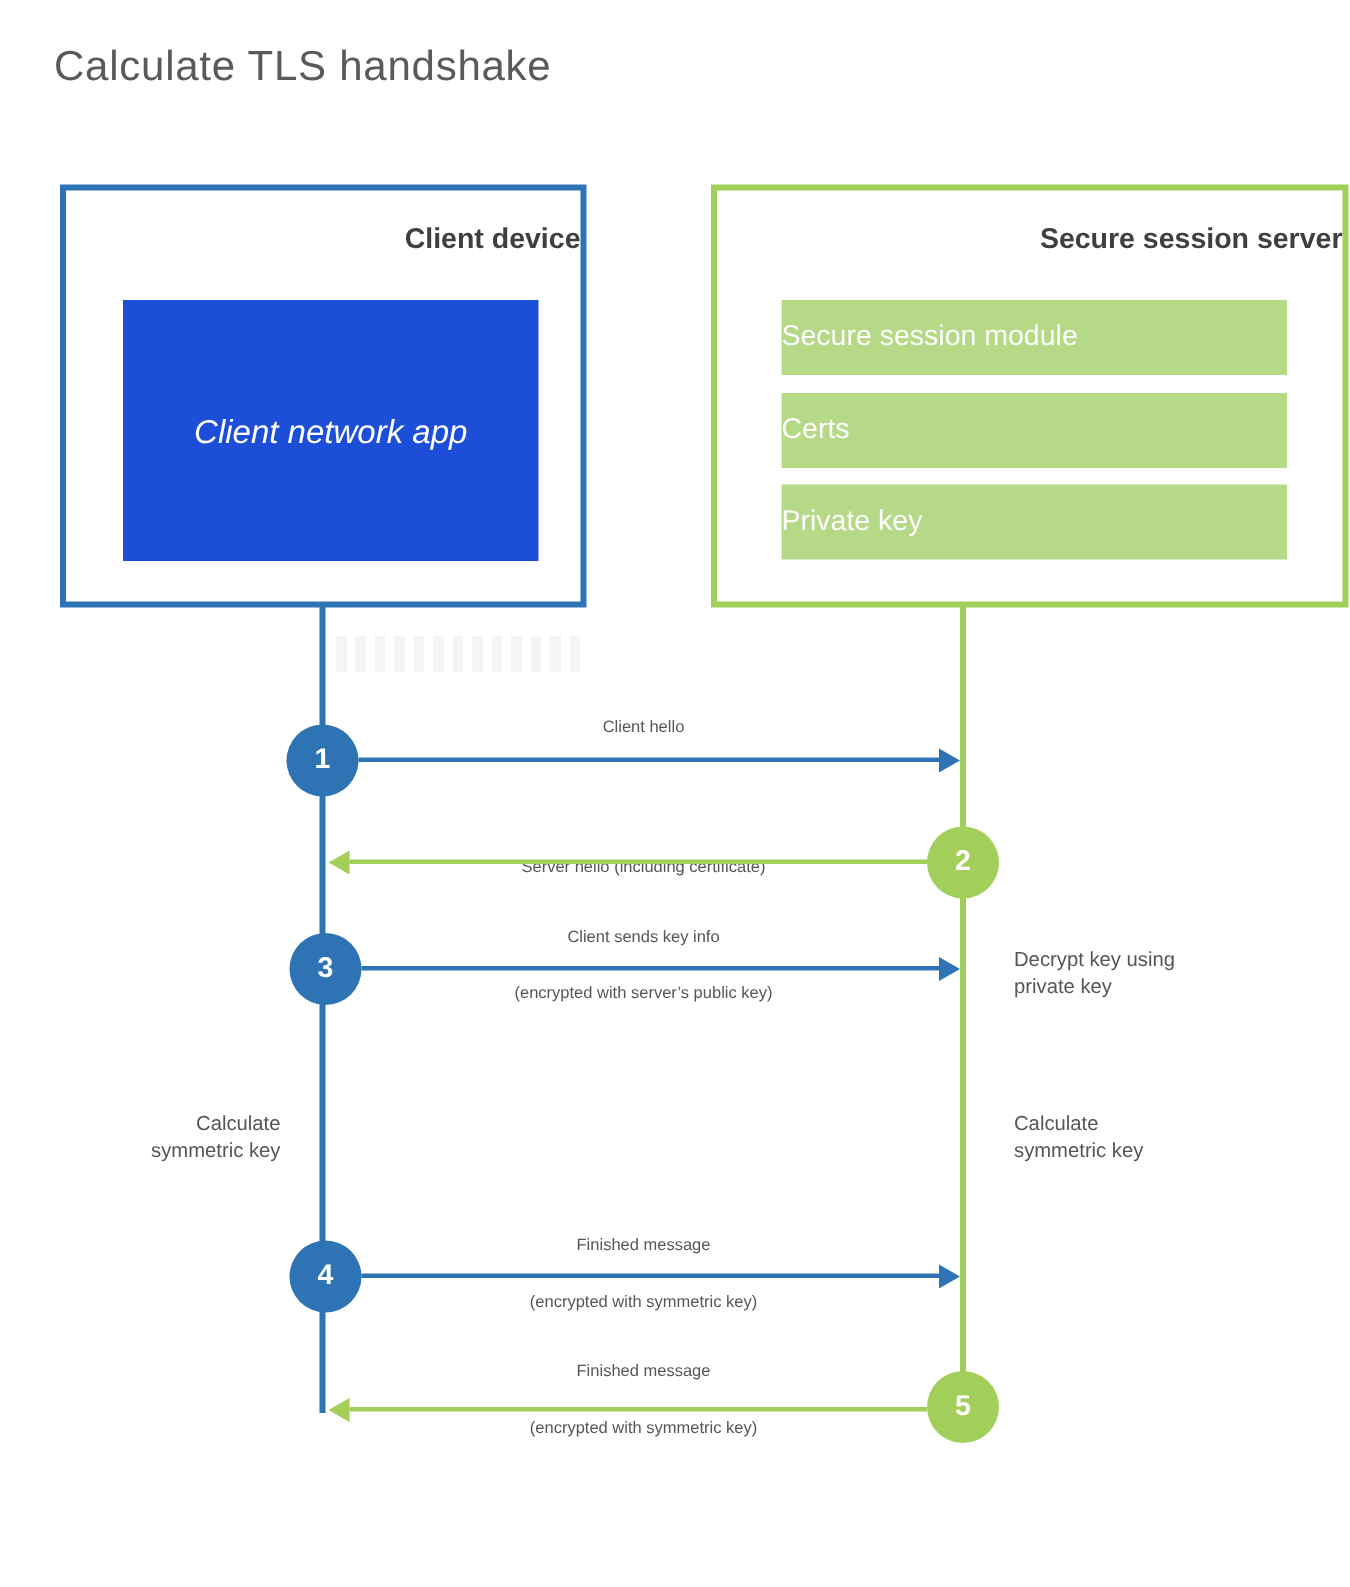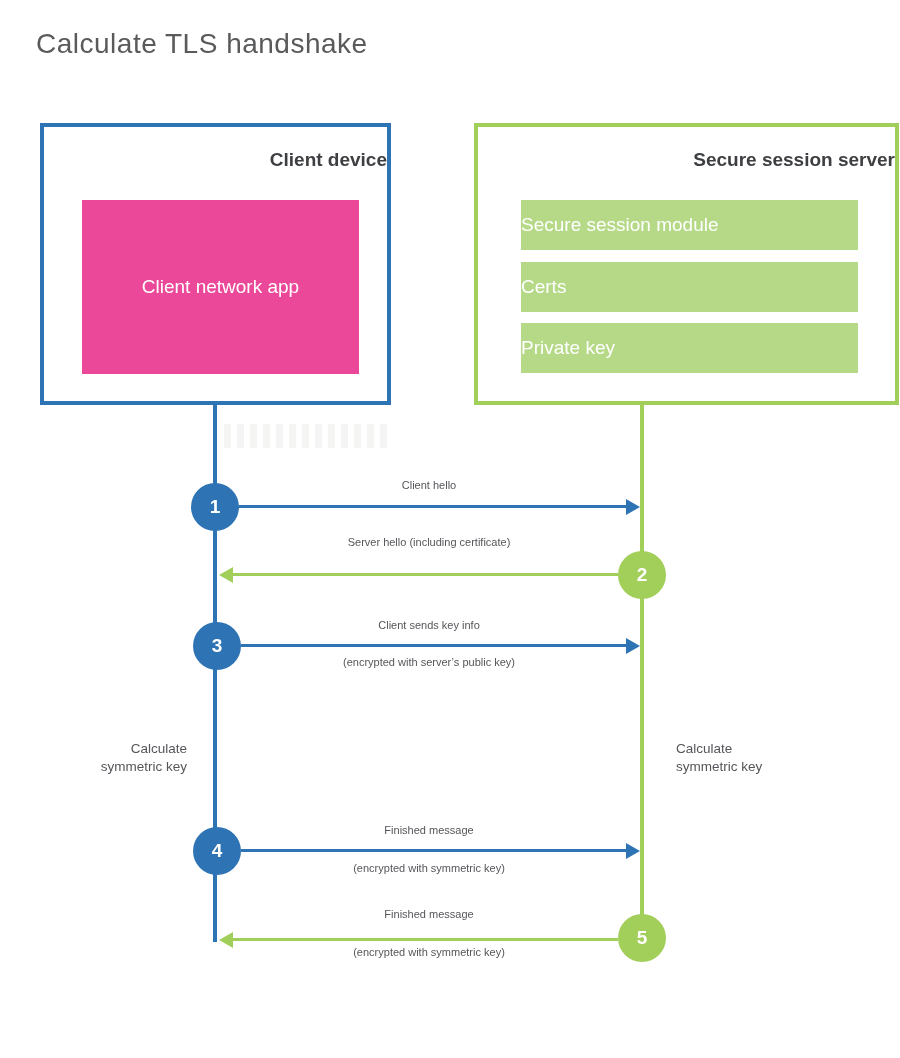--- a/index.html
+++ b/index.html
@@ -10,22 +10,22 @@
     color:#595a5c;letter-spacing:0.5px;}
 
   
   .box{position:absolute;top:123px;height:282px;box-sizing:border-box;background:#ffffff;}
   .box.client{left:40px;width:351px;border:4px solid #2e74b5;}
   .box.server{left:430px;width:425px;border:4px solid #a2ce5a;margin-left:44px;}
   .box-title{position:absolute;top:22px;left:0;width:100%;text-align:right;
     font-size:19px;font-weight:bold;color:#3d3f42;}
 
   .client-app{position:absolute;left:38px;top:73px;width:277px;height:174px;
-    background:#ec4899;color:#ffffff;font-size:19px;line-height:1.5;
-    display:flex;align-items:center;justify-content:center;text-align:center;padding:0 30px;box-sizing:border-box;}
+    background:#1d4ed8;color:#ffffff;font-size:22px;line-height:1.5;
+    display:flex;align-items:center;justify-content:center;text-align:center;padding:0 30px;box-sizing:border-box;font-style:italic;}
 
   .server-bar{position:absolute;left:43px;width:337px;height:50px;background:#b5d987;
     color:#ffffff;font-size:19px;text-align:left;line-height:50px;}
 
   
   .vline{position:absolute;width:4px;}
   .vline.blue{background:#2e74b5;left:213px;top:403px;height:539px;}
   .vline.green{background:#a2ce5a;left:640px;top:403px;height:557px;}
 
   
@@ -78,31 +78,32 @@
   <div class="vline blue"></div>
   <div class="vline green"></div>
 
   <div class="watermark"></div>
 
   <div class="msg-label" style="top:479px">Client hello</div>
   <div class="hline blue" style="left:239px;top:505px;width:387px"></div>
   <div class="tri right blue" style="left:626px;top:499px"></div>
   <div class="step-circle blue" style="left:191px;top:483px">1</div>
 
-  <div class="msg-label" style="top:536px">Server hello (including certificate)</div>
+  <div class="msg-label" style="top:572px">Server hello (including certificate)</div>
   <div class="hline green" style="left:233px;top:573px;width:385px"></div>
   <div class="tri left green" style="left:219px;top:567px"></div>
   <div class="step-circle green" style="left:618px;top:551px">2</div>
 
   <div class="msg-label" style="top:619px">Client sends key info</div>
   <div class="hline blue" style="left:241px;top:644px;width:385px"></div>
   <div class="tri right blue" style="left:626px;top:638px"></div>
   <div class="step-circle blue" style="left:193px;top:622px">3</div>
   <div class="msg-sublabel" style="top:656px">(encrypted with server’s public key)</div>
 
+  <div class="side-note" style="left:676px;top:631px;width:130px">Decrypt key using private key</div>
   <div class="side-note" style="left:77px;top:740px;width:110px;text-align:right">Calculate symmetric key</div>
   <div class="side-note" style="left:676px;top:740px;width:110px">Calculate symmetric key</div>
 
   <div class="msg-label" style="top:824px">Finished message</div>
   <div class="hline blue" style="left:241px;top:849px;width:385px"></div>
   <div class="tri right blue" style="left:626px;top:843px"></div>
   <div class="step-circle blue" style="left:193px;top:827px">4</div>
   <div class="msg-sublabel" style="top:862px">(encrypted with symmetric key)</div>
 
   <div class="msg-label" style="top:908px">Finished message</div>

